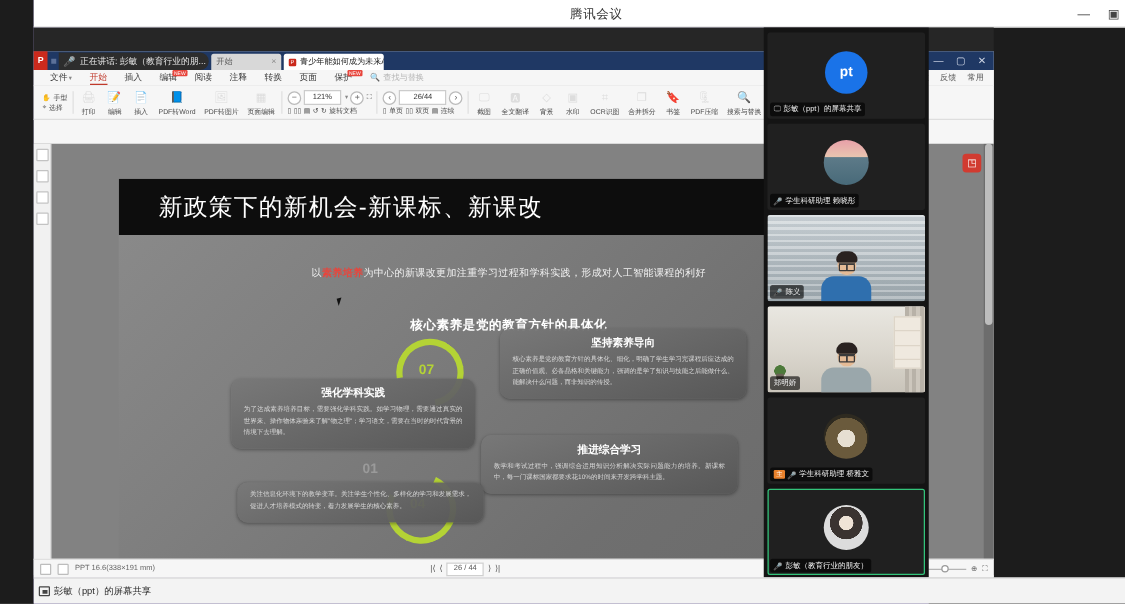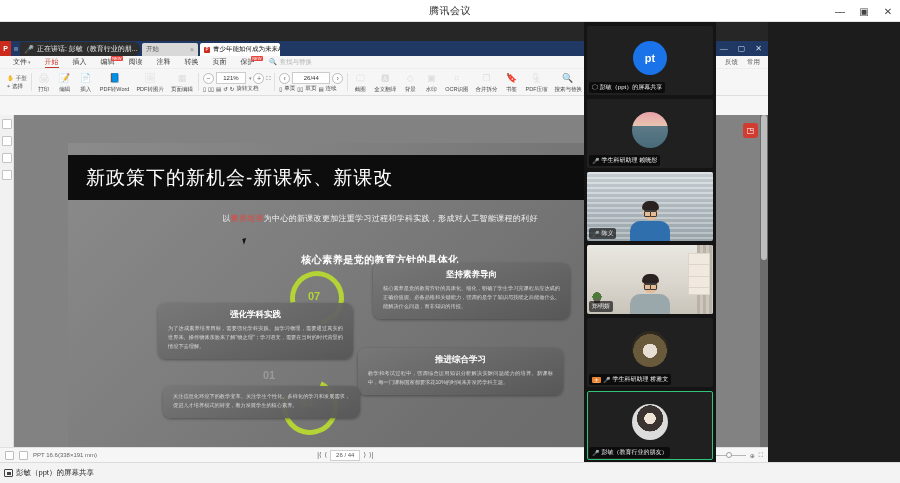--- a/index.html
+++ b/index.html
@@ -2,21 +2,21 @@
 <html><head>
 <meta charset="utf-8">
 <style>
   * { box-sizing: border-box; margin:0; padding:0; }
   html,body { width:900px; height:483px; overflow:hidden; }
   body {
     font-family: "Liberation Sans", "DejaVu Sans", sans-serif;
     background:#1c1c1c; color:#ddd; font-size:9px;
     -webkit-font-smoothing:antialiased;
   }
-  .app { position:relative; width:716px; height:483px; background:#c4b5fd; }
+  .app { position:relative; width:716px; height:483px; background:#c4b5fd;margin-left:27px; }
 
   
   .meet-titlebar {
     position:absolute; left:0; top:0; width:900px; height:22px;
     background:#ffffff; border-bottom:1px solid #e2e2e2;
     display:flex; align-items:center; justify-content:center;
   }
   .meet-title { font-size:10px; color:#333; letter-spacing:.5px; }
   .win-ctrl {
     position:absolute; top:0; right:0; height:22px; display:flex; align-items:center;
@@ -119,29 +119,29 @@
     background:#f1f1f1; border-right:1px solid #dcdcdc; display:flex; flex-direction:column;
     align-items:center; padding-top:4px; gap:7px;}
   .rail-ic { width:10px; height:10px; border:1px solid #c3c3c3; background:#fff; border-radius:1px;}
 
   .slide {
     position:absolute; left:68px; top:28px; width:624px; height:319px;
     background:linear-gradient(135deg,#8b8b8b 0%,#7e7e7e 35%,#6f6f6f 70%,#6a6a6a 100%);
     overflow:hidden;
   }
   .slide-header {
-    position:absolute; left:0; top:12px; width:100%; height:45px; background:#0d0d0d;
-    display:flex; align-items:center; padding-left:18px;text-align:right;
+    position:absolute; left:0; top:0; width:100%; height:45px; background:#0d0d0d;
+    display:flex; align-items:center; padding-left:32px;text-align:right;
   }
   .slide-title { font-size:19px; color:#fff; letter-spacing:1px; font-weight:normal; }
   .slide-sub {
     position:absolute; left:0; top:70px; width:100%; text-align:center;
     font-size:8px; color:#f0f0f0; letter-spacing:.3px;
   }
-  .hl { color:#e8453c; }
+  .hl { color:#e8453c;font-weight:bold; }
   .slide-h2 {
     position:absolute; left:0; top:110px; width:100%; text-align:center;
     font-size:10px; color:#ffffff; font-weight:bold; letter-spacing:.5px;
   }
   .cursor-arrow {
     position:absolute; left:175px; top:95px; width:0; height:0;
     border-left:4px solid #111; border-bottom:6px solid transparent; border-right:3px solid transparent;
     transform:rotate(-16deg);
   }
   .slide-pageno { position:absolute; right:14px; bottom:8px; font-size:7px; color:#9a9a9a; }

